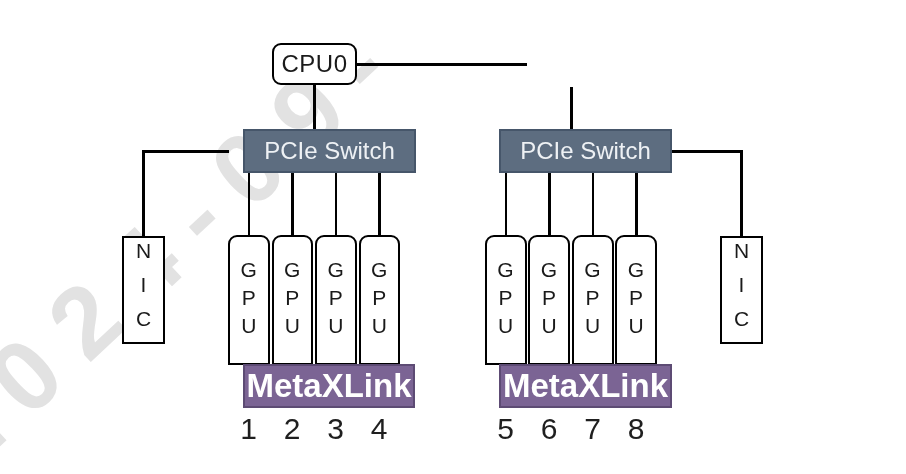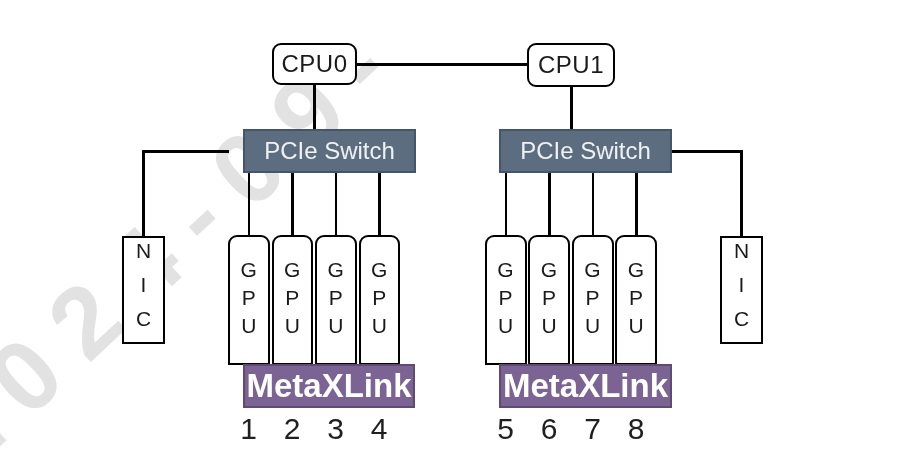--- a/index.html
+++ b/index.html
@@ -72,23 +72,20 @@
   <div class="line v" style="left:334.5px;top:173px;height:64px;"></div>
   <div class="line v" style="left:378px;top:173px;height:64px;"></div>
   <div class="line v" style="left:504.5px;top:173px;height:64px;"></div>
   <div class="line v" style="left:548px;top:173px;height:64px;"></div>
   <div class="line v" style="left:591.5px;top:173px;height:64px;"></div>
   <div class="line v" style="left:635px;top:173px;height:64px;"></div>
 
   <div class="node cpu" style="left:272px;top:43px;width:85px;height:42px;">
     <span>CPU0</span>
   </div>
-  <div class="node cpu" style="left:527px;top:43px;width:88px;height:44px;">
-    <span>CPU1</span>
-  </div>
 
   <div class="band switch" style="left:228px;top:129px;width:173px;height:44px;">
     <span>PCIe Switch</span>
   </div>
   <div class="band switch" style="left:484px;top:129px;width:173px;height:44px;">
     <span>PCIe Switch</span>
   </div>
 
   <div class="node nic" style="left:122px;top:236px;width:43px;height:108px;">
     <span class="vtext">NIC</span>

